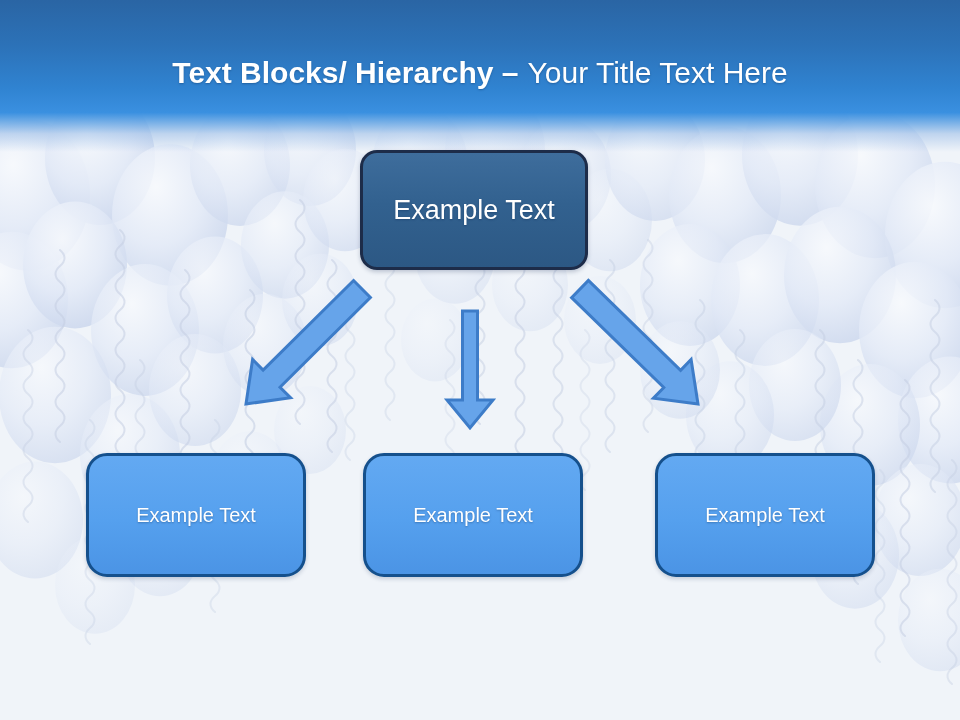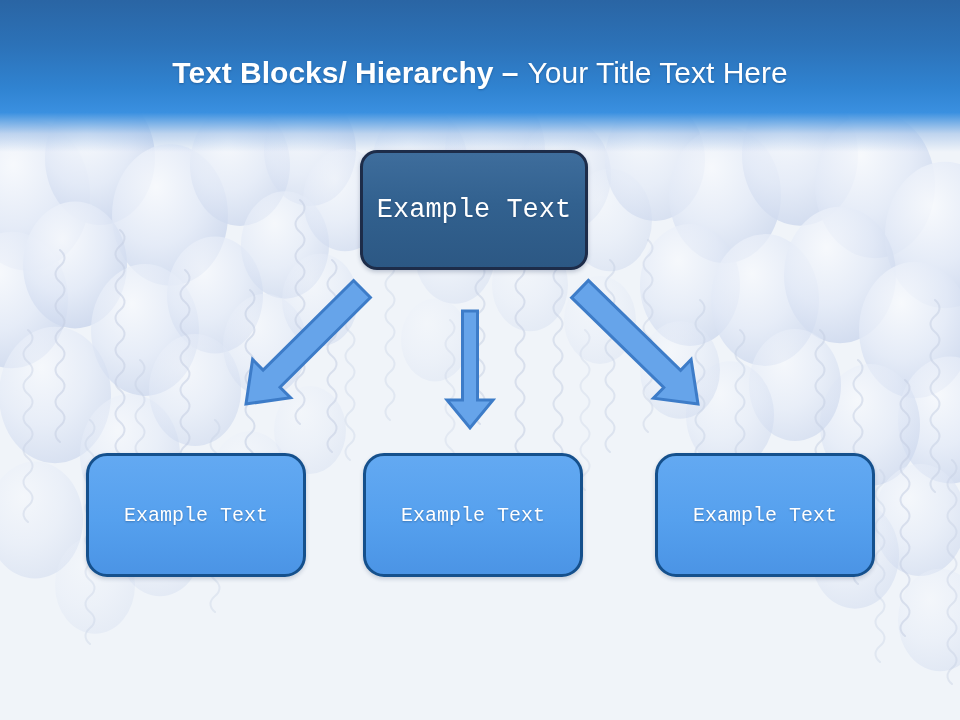--- a/index.html
+++ b/index.html
@@ -22,21 +22,20 @@
     text-shadow:0 1px 2px rgba(10,40,80,0.35);
     white-space:nowrap;
   }
   .title .bold { font-weight:700; }
   .title .regular { font-weight:400; margin-left:0.30em; }
   .node {
     position:absolute; display:flex; align-items:center; justify-content:center;
     color:#ffffff; text-align:center;
     box-sizing:border-box;
     text-shadow:0 1px 2px rgba(10,40,80,0.35);
-    font-family:Liberation Mono, monospace;
   }
   .node.root {
     left:360px; top:150px; width:228px; height:120px;
     border:3px solid #1d2c49; border-radius:17px;
     background:linear-gradient(180deg,#3e6d9c 0%, #32618f 45%, #2c5884 100%);
     font-size:27px;
     box-shadow:0 2px 4px rgba(30,50,90,0.25);
   }
   .node.child {
     top:453px; width:220px; height:124px;

